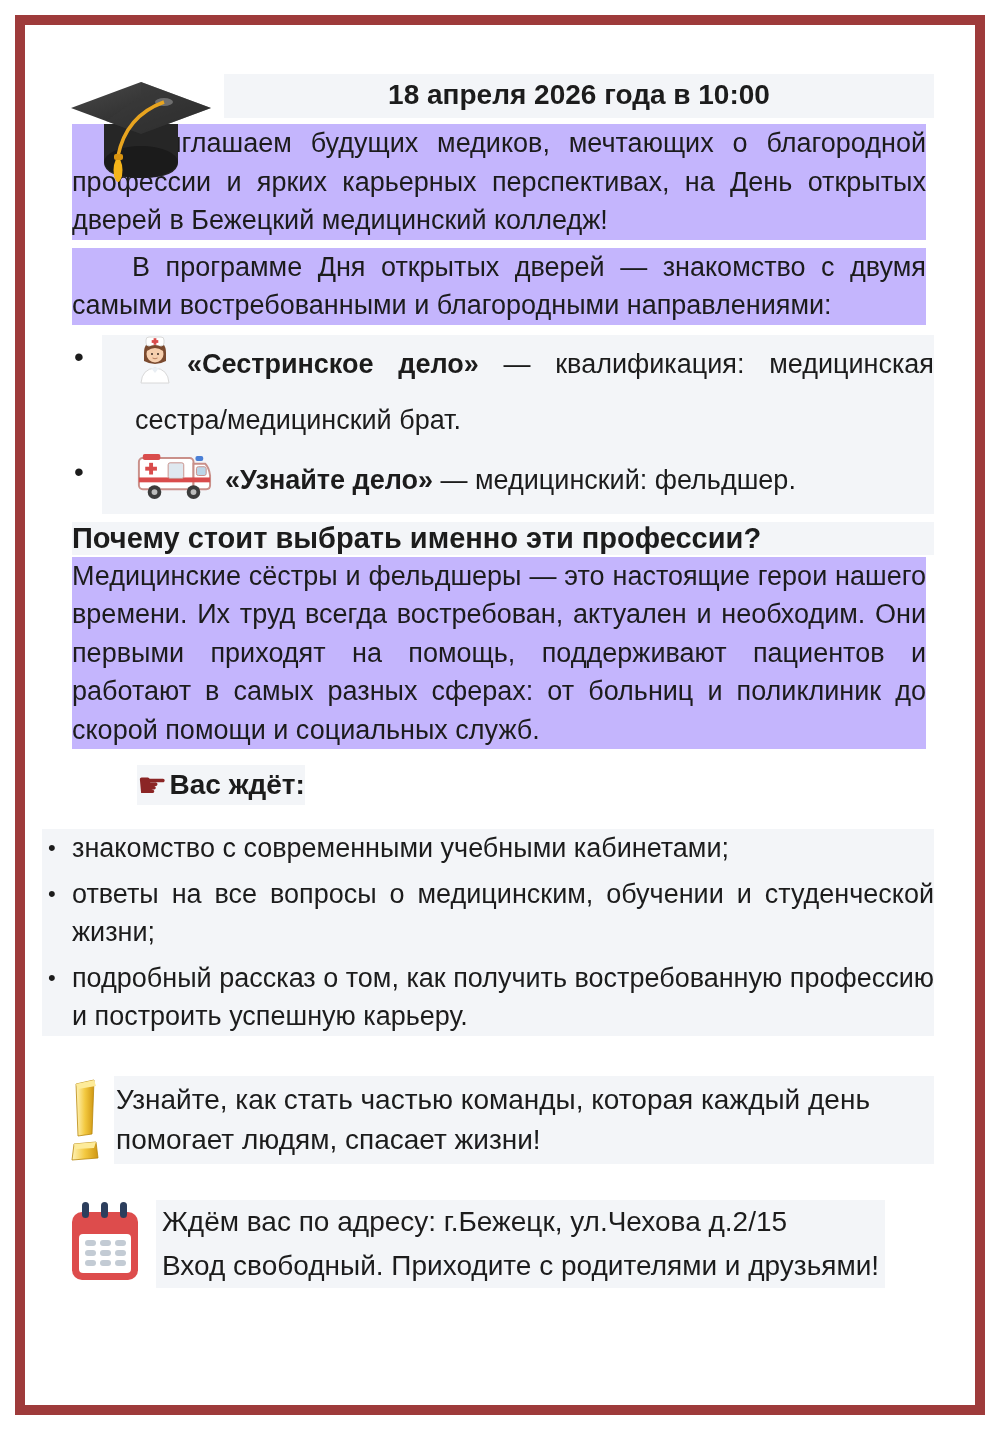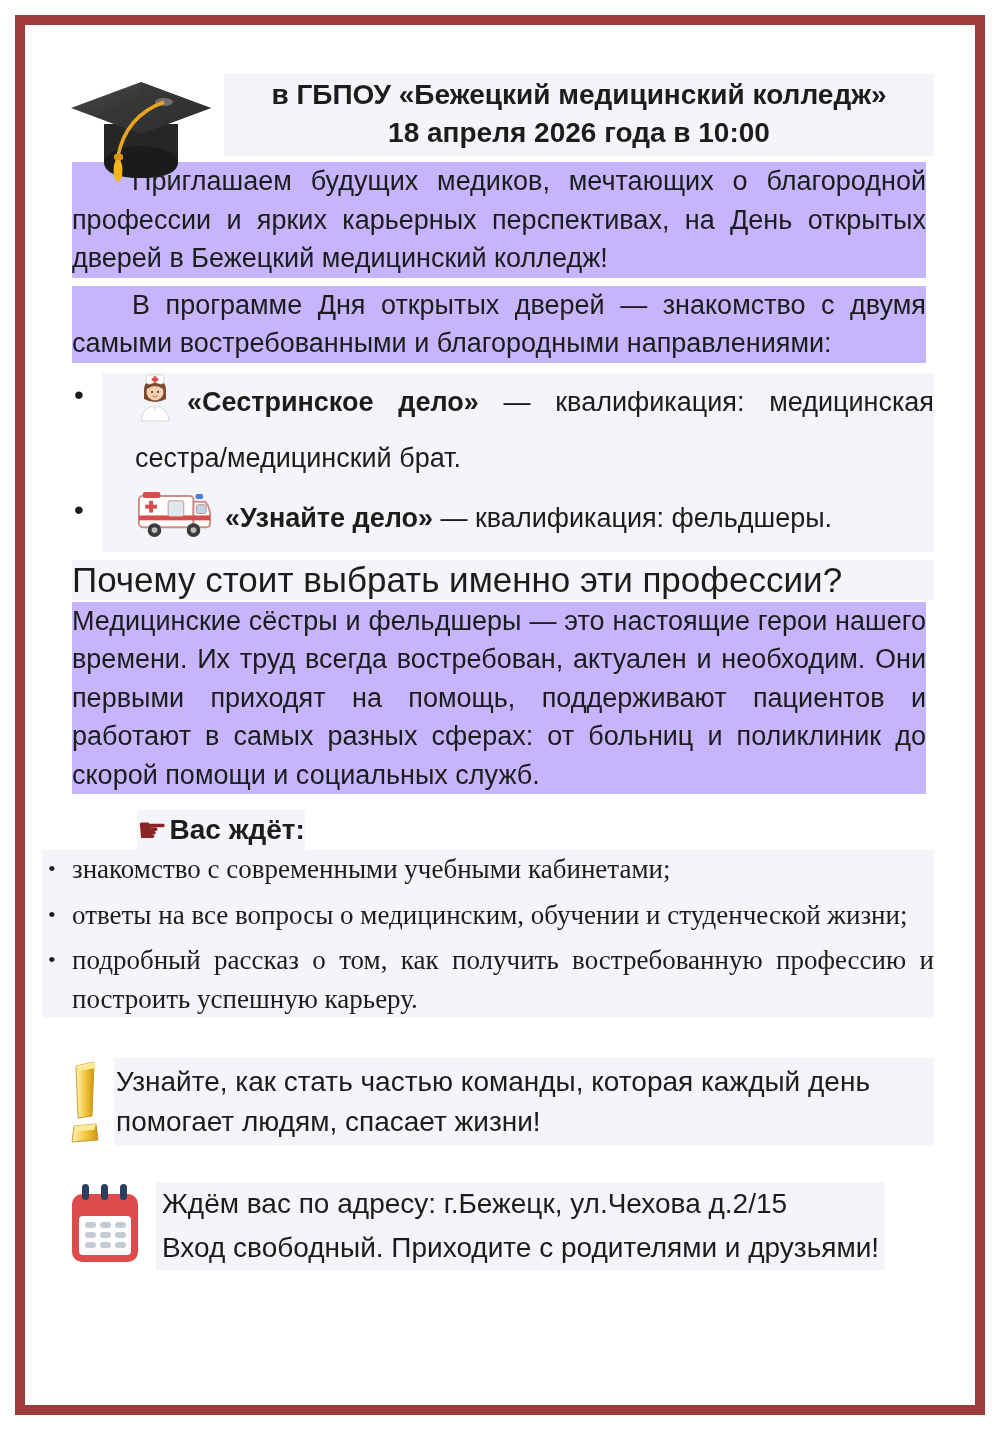--- a/index.html
+++ b/index.html
@@ -29,28 +29,28 @@
   
   ul.programs{list-style:none;margin:10px 0 2px 30px;padding:0;background:#f3f5f8;}
   ul.programs li{
     position:relative;padding-left:33px;font-size:27px;line-height:44px;
     text-align:justify;margin-bottom:8px;
   }
   ul.programs li .bullet{position:absolute;left:-28px;top:0;font-size:28px;}
   ul.programs li .prog-icon{display:inline-block;vertical-align:-12px;margin-right:12px;}
   .prog-name{font-weight:bold;}
 
-  h2.why{font-size:35px;font-weight:normal;margin:6px 0 2px 0;background:#f3f5f8;}
-
-  
-  .expect-head{margin:16px 0 0 65px;font-size:28px;font-weight:bold;background:#f3f5f8;display:inline-block;}
+  h2.why{font-size:29px;font-weight:bold;margin:6px 0 2px 0;background:#f3f5f8;}
+
+  
+  .expect-head{margin:16px 0 12px 65px;font-size:28px;font-weight:bold;background:#f3f5f8;display:inline-block;}
   .hand-glyph{color:#8b2525;font-size:34px;vertical-align:-3px;margin-right:2px;font-weight:normal;}
 
   
-  ul.expect{list-style:none;margin:0 0 0 -30px;padding:0;background:#f3f5f8;font-family:Liberation Serif, serif;}
+  ul.expect{list-style:none;margin:12px 0 0 -30px;padding:0;background:#f3f5f8;}
   ul.expect li{
     position:relative;padding-left:30px;font-size:27px;line-height:38.5px;
     text-align:justify;margin-bottom:7px;
   }
   ul.expect li::before{
     content:"•";position:absolute;left:6px;top:0;font-size:22px;color:#1c1c1c;
   }
 
   
   .callout{display:flex;align-items:flex-end;margin:40px 0 0 -4px;}
@@ -84,21 +84,20 @@
         <ellipse cx="75" cy="86" rx="37" ry="16" fill="#1b1b1b"></ellipse>
         <polygon points="75,6 145,32 75,58 5,32" fill="url(#capg)"></polygon>
         <polygon points="75,6 145,32 75,58 40,45 75,20" fill="#383838" opacity="0.55"></polygon>
         <ellipse cx="98" cy="26" rx="9" ry="4" fill="#6e6e6e"></ellipse>
         <path d="M98 26 Q60 40 52 80" stroke="#e8a41f" stroke-width="3.5" fill="none"></path>
         <path d="M52 80 Q46 88 48 100 Q52 112 56 100 Q58 88 52 80 Z" fill="#f5b419"></path>
         <rect x="48" y="78" width="9" height="6" rx="2" fill="#d99410"></rect>
       </svg>
     </div>
     <div class="header-text">
-      <div>в ГБПОУ «Бежецкий медицинский колледж»</div>
       <div>18 апреля 2026 года в 10:00</div>
     </div>
   </div>
 
   
   <p class="body">Приглашаем будущих медиков, мечтающих о благородной профессии и ярких карьерных перспективах, на День открытых дверей в Бежецкий медицинский колледж!</p>
   <div class="spacer8"></div>
   <p class="body">В программе Дня открытых дверей — знакомство с двумя самыми востребованными и благородными направлениями:</p>
 
   
@@ -126,21 +125,21 @@
           <rect x="8" y="4" width="18" height="6" rx="2" fill="#d94c4c"></rect>
           <rect x="62" y="6" width="8" height="5" rx="2" fill="#4a7fd6"></rect>
           <rect x="4" y="28" width="73" height="5" fill="#d94c4c"></rect>
           <rect x="14.5" y="13" width="4" height="12" fill="#d94c4c"></rect>
           <rect x="10.5" y="17" width="12" height="4" fill="#d94c4c"></rect>
           <rect x="34" y="13" width="16" height="16" rx="2" fill="#dfe8ef" stroke="#c9908a"></rect>
           <circle cx="20" cy="43" r="7" fill="#3c3c3c"></circle>
             <circle cx="20" cy="43" r="3" fill="#bdbdbd"></circle>
           <circle cx="60" cy="43" r="7" fill="#3c3c3c"></circle>
             <circle cx="60" cy="43" r="3" fill="#bdbdbd"></circle>
-        </svg></span><span class="prog-name">«Узнайте дело»</span><span> — квалификация: фельдшеры.</span>
+        </svg></span><span class="prog-name">«Узнайте дело»</span><span> — медицинский: фельдшер.</span>
     </li>
   </ul>
 
   
   <h2 class="why">Почему стоит выбрать именно эти профессии?</h2>
   <p class="body noindent">Медицинские сёстры и фельдшеры — это настоящие герои нашего времени. Их труд всегда востребован, актуален и необходим. Они первыми приходят на помощь, поддерживают пациентов и работают в самых разных сферах: от больниц и поликлиник до скорой помощи и социальных служб.</p>
 
   
   <div class="expect-head">
     <span class="hand-glyph">☛</span><span>Вас ждёт:</span>

